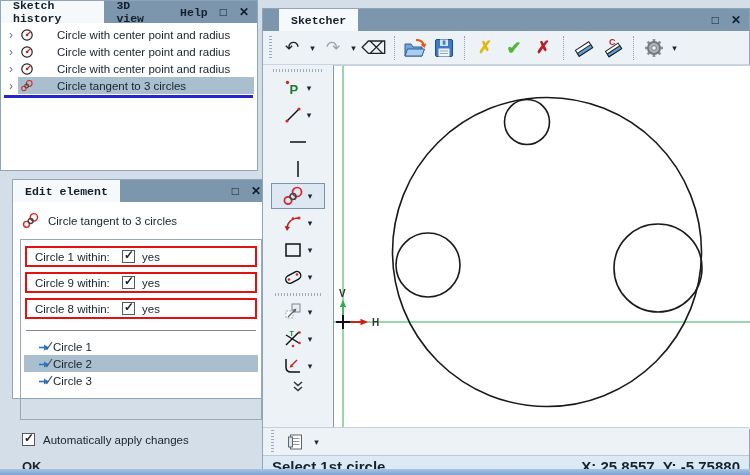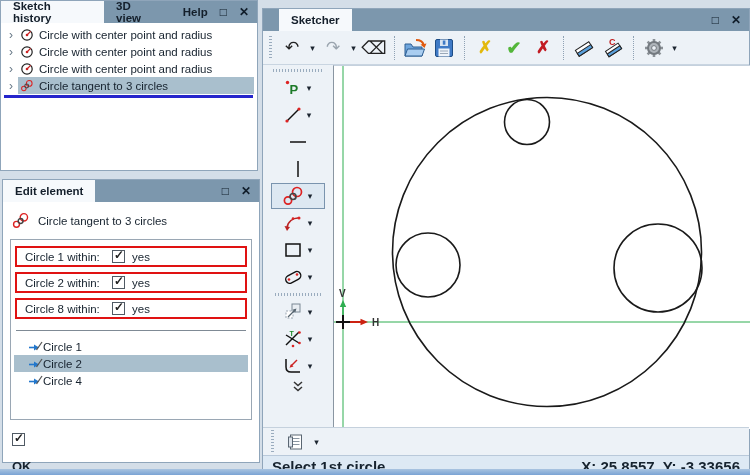--- a/index.html
+++ b/index.html
@@ -1,37 +1,37 @@
 <!DOCTYPE html>
 <html><head>
 <meta charset="utf-8">
 <style>
   * { margin:0; padding:0; box-sizing:border-box; }
   html,body { width:750px; height:475px; overflow:hidden; }
   body { font-family:"Liberation Sans", sans-serif; background:#d4dee8; position:relative; color:#16222e; }
 
   .panel { position:absolute; background:#fff; border:1px solid #8fa5ba; }
   .panel-header { height:22px; background:#7C97AD; display:flex; align-items:stretch; font-size:11.5px; font-weight:600; color:#141f2b; }
-  .tab { display:flex; align-items:center; padding:0 12px; cursor:default; }
+  .tab { display:flex; align-items:center; padding:0 12px; cursor:default;font-family:Liberation Mono, monospace; }
   .tab.active { background:#f6f9fc; }
   .win-btns { margin-left:auto; display:flex; align-items:center; gap:12px; padding-right:8px; }
   .win-btn { font-size:12px; font-weight:700; color:#101d2a; line-height:1; cursor:default; }
 
   
   #sketch-history { left:0; top:0; width:258px; height:171px; }
   .tree { padding-top:3px; font-size:11.5px; }
   .tree-row { display:flex; align-items:center; height:17px; padding-left:3px; }
   .expander { width:14px; color:#667786; font-size:12px; text-align:center; flex:0 0 14px; }
-  .tree-inner { display:flex; align-items:center; gap:5px; flex:1; height:17px; padding-left:2px; margin-right:3px; }
+  .tree-inner { display:flex; align-items:center; gap:23px; flex:1; height:17px; padding-left:2px; margin-right:3px; }
   .tree-row.selected .tree-inner { background:#a9bfcd; }
   .tree-label { white-space:nowrap; }
   .drop-indicator { height:3px; background:#2525cc; margin:1px 4px 0 3px; }
 
   
-  #edit-element { left:2px; top:179px; width:258px; height:284px; }
+  #edit-element { left:12px; top:179px; width:258px; height:220px; }
   .ee-body { padding:7px 7px 0 7px; font-size:11.5px; }
   .ee-title { display:flex; align-items:center; gap:8px; margin:3px 0 9px 2px; }
   .group-box { border:1px solid #9aa7b4; padding:6px 3px 4px 3px; height:181px; display:flex; flex-direction:column; }
   .red-row { border:2px solid #e01212; display:flex; align-items:center; gap:7px; padding:2px 2px 2px 8px; margin:0 1px 5px 1px; background:#fff; }
   .red-row .opt-label { min-width:80px; }
   .checkbox { width:13px; height:13px; border:1px solid #505a64; background:#fff; position:relative; flex:0 0 13px; }
   .checkbox.checked::after { content:"✓"; position:absolute; left:1px; top:-3px; font-size:12px; font-weight:700; color:#222; }
   .ee-sep { border:0; border-top:1px solid #7f8a95; margin:6px 2px 7px 2px; }
   .list-row { display:flex; align-items:center; height:17px; padding-left:14px; }
   .list-row.selected { background:#a9bfcd; }
@@ -145,21 +145,21 @@
         </svg>
       <span>Circle tangent to 3 circles</span>
     </div>
     <div class="group-box">
       <div class="red-row">
         <span class="opt-label">Circle 1 within:</span>
         <span class="checkbox checked"></span>
         <span>yes</span>
       </div>
       <div class="red-row">
-        <span class="opt-label">Circle 2 within:</span>
+        <span class="opt-label">Circle 9 within:</span>
         <span class="checkbox checked"></span>
         <span>yes</span>
       </div>
       <div class="red-row">
         <span class="opt-label">Circle 8 within:</span>
         <span class="checkbox checked"></span>
         <span>yes</span>
       </div>
       <hr class="ee-sep">
       <div class="list-row">
@@ -177,25 +177,26 @@
             <line x1="8.5" y1="10" x2="14" y2="2" stroke="#555" stroke-width="1.3"></line>
           </svg>
         <span>Circle 2</span>
       </div>
       <div class="list-row">
         <svg class="icon" width="15" height="13" viewBox="0 0 15 13">
             <line x1="1" y1="7.5" x2="7" y2="7.5" stroke="#2277cc" stroke-width="1.6"></line>
             <polygon points="6,4.5 11,7.5 6,10.5" fill="#2277cc"></polygon>
             <line x1="8.5" y1="10" x2="14" y2="2" stroke="#555" stroke-width="1.3"></line>
           </svg>
-        <span>Circle 4</span>
+        <span>Circle 3</span>
       </div>
     </div>
     <div class="auto-row">
       <span class="checkbox checked"></span>
+      <span>Automatically apply changes</span>
     </div>
     <div class="ok-label">OK</div>
   </div>
 </section>
 
 <section class="panel" id="sketcher">
   <header class="panel-header">
     <div class="tab active">Sketcher</div>
     <div class="win-btns">
       <span class="win-btn">□</span>
@@ -404,17 +405,17 @@
           <line x1="8" y1="9.5" x2="14.5" y2="9.5" stroke="#8a96a2"></line>
           <line x1="8" y1="12.5" x2="14.5" y2="12.5" stroke="#8a96a2"></line>
           <rect x="3.5" y="5" width="4" height="10" fill="#dde4ec" stroke="#5a6672"></rect>
         </svg>
     </span>
     <span class="dd">▾</span>
   </div>
 
   <div class="status-bar">
     <span>Select 1st circle</span>
-    <span>X: 25.8557, Y: -3.33656</span>
+    <span>X: 25.8557, Y: -5.75880</span>
   </div>
 </section>
 
 <div class="bottom-strip"></div>
 
 </body></html>

